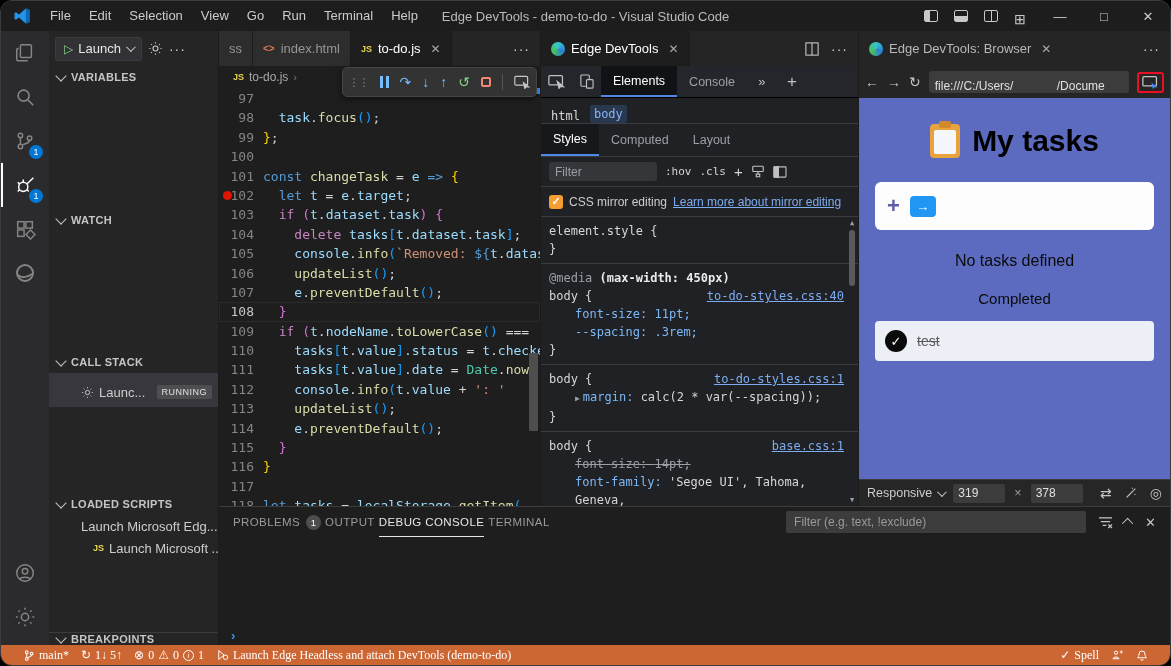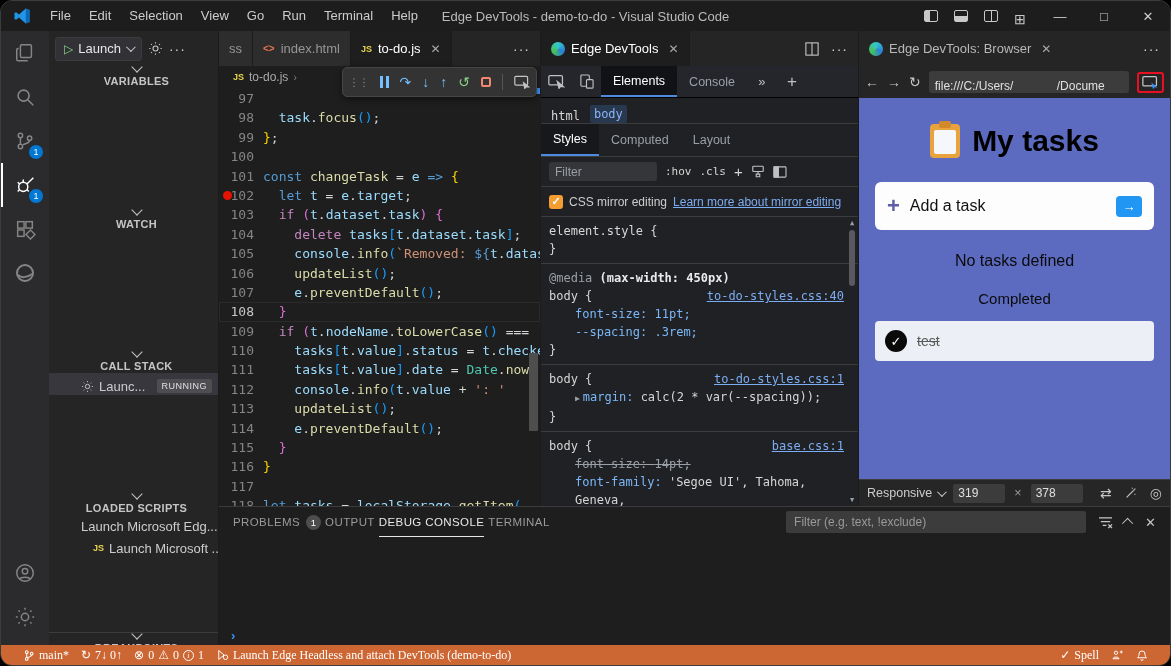--- a/index.html
+++ b/index.html
@@ -33,24 +33,24 @@
   .act-spacer { flex:1; }
 
   
   .sidebar { width:170px; background:#252526; flex:0 0 170px; display:flex; flex-direction:column; overflow:hidden; font-size:13px; border-right:1px solid #1b1b1b; }
   .run-row { height:35px; display:flex; align-items:center; padding:0 6px; gap:6px; }
   .launch-select { display:flex; align-items:center; gap:5px; background:#313136; border:1px solid #3c3c3c; border-radius:3px; padding:2px 8px; height:24px; }
   .play-glyph { color:#89d185; font-size:12px; }
   .launch-label { color:#e7e7e7; font-size:13px; }
   .chev-down { width:7px; height:7px; border-right:1.5px solid #cccccc; border-bottom:1.5px solid #cccccc; transform:rotate(45deg) translateY(-2px); }
   .row-ico { color:#c5c5c5; font-size:15px; }
-  .side-section-h { display:flex; align-items:center; gap:4px; height:22px; padding-left:6px; font-size:11px; font-weight:bold; color:#c5c5c5; letter-spacing:.3px;flex-direction:column; }
+  .side-section-h { display:flex; align-items:center; gap:4px; height:22px; padding-left:6px; font-size:11px; font-weight:bold; color:#c5c5c5; letter-spacing:.3px; }
   .tw { width:8px; height:8px; border-right:1.2px solid #c5c5c5; border-bottom:1.2px solid #c5c5c5; transform:rotate(45deg); margin:-3px 2px 0 2px; flex:0 0 auto; }
   .sec-vars { height:143px; } .sec-watch { height:142px; } .sec-callstack { height:142px; } .sec-loaded { flex:1; }
-  .callstack-item { height:22px; background:#37373d; display:flex; align-items:center; padding:4px 6px 0 32px; gap:5px; color:#cccccc; }
+  .callstack-item { height:34px; background:#37373d; display:flex; align-items:center; padding:4px 6px 0 32px; gap:5px; color:#cccccc; }
   .cs-label { overflow:hidden; white-space:nowrap; flex:1; }
   .badge-running { background:#4d4d52; color:#e0e0e0; font-size:9px; padding:2px 5px; border-radius:2px; letter-spacing:.5px; }
   .loaded-item { height:22px; display:flex; align-items:center; padding-left:32px; gap:5px; color:#cccccc; white-space:nowrap; overflow:hidden; }
   .loaded-item.deep { padding-left:44px; }
   .js-badge { color:#e8d44d; font-size:9px; font-weight:bold; }
   .side-divider { border-top:1px solid #3c3c3c; margin-top:auto; }
 
   
   .right-col { flex:1; display:flex; flex-direction:column; overflow:hidden; }
   .top-row { display:flex; height:475px; flex:0 0 475px; overflow:hidden; }
@@ -524,21 +524,20 @@
                 </svg>
               </span>
           </div>
           <div class="browser-view">
             <div class="app-title-row">
               <span class="clipboard-ico"></span>
               <span class="app-title">My tasks</span>
             </div>
             <div class="add-card">
               <span class="plus-purple">+</span>
-              <span class="add-label">Add a task</span>
               <span class="go-btn">→</span>
             </div>
             <div class="empty-text">No tasks defined</div>
             <div class="completed-label">Completed</div>
             <div class="task-card">
               <span class="check-circle">✓</span>
               <span class="task-text">test</span>
             </div>
           </div>
           <div class="device-bar">
@@ -604,21 +603,21 @@
       <svg class="glyph" width="12" height="13" viewBox="0 0 16 16" fill="none" stroke="#fff" stroke-width="1.4">
           <circle cx="5" cy="3.5" r="1.8"></circle>
           <circle cx="5" cy="12.5" r="1.8"></circle>
           <circle cx="11.5" cy="5.5" r="1.8"></circle>
           <path d="M5 5.3v5.4M11.5 7.3c0 2.4-3.5 2.6-6 3.6"></path>
         </svg>
       <span>main*</span>
     </span>
     <span class="sb-item">
         <span>↻</span>
-        <span>7↓ 0↑</span>
+        <span>1↓ 5↑</span>
       </span>
     <span class="sb-item">
       <span>⊗</span>
         <span>0</span>
       <span>⚠</span>
         <span>0</span>
       <span class="info-circ">i</span>
         <span>1</span>
     </span>
     <span class="sb-item">

